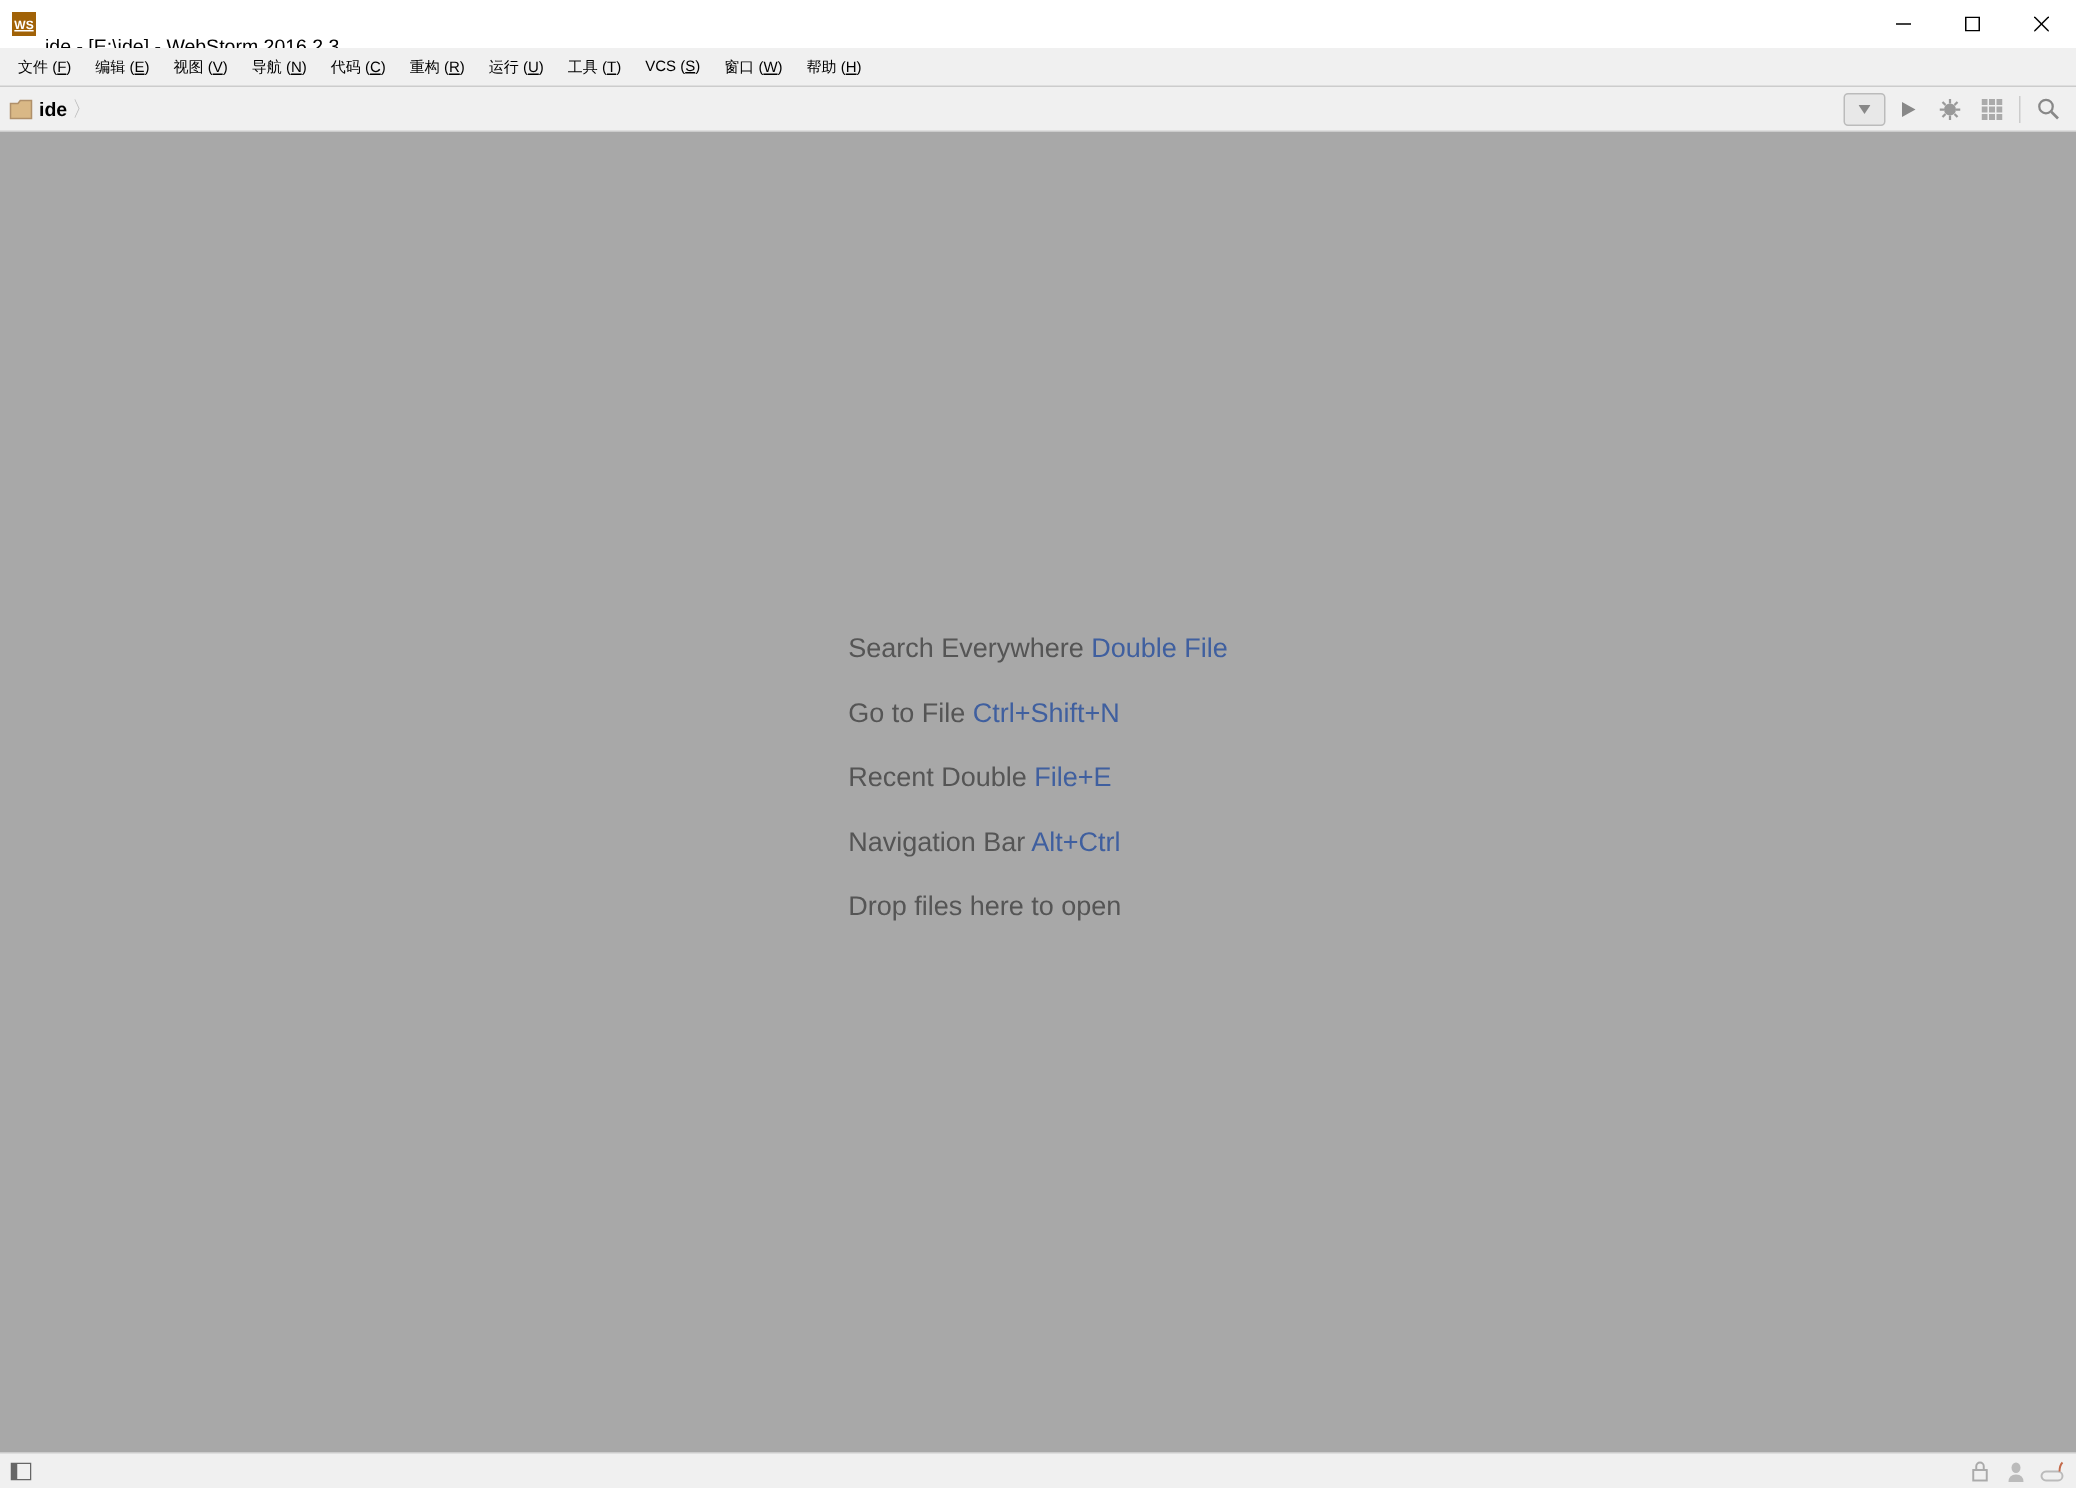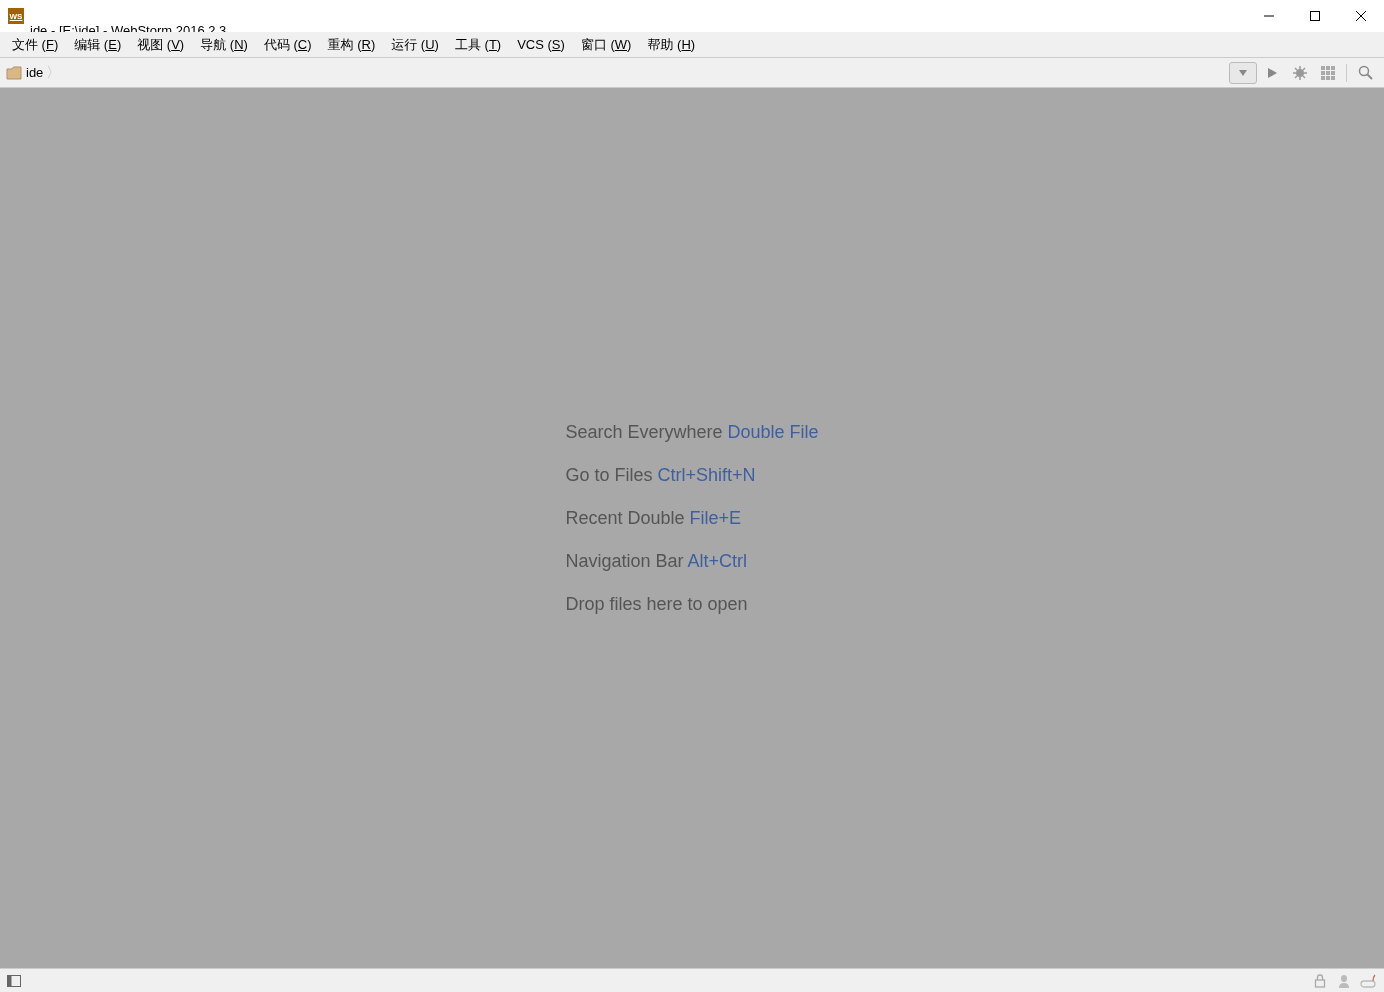--- a/index.html
+++ b/index.html
@@ -3,26 +3,26 @@
 <meta charset="utf-8">
 <style>
 * { margin:0; padding:0; box-sizing:border-box; }
 body { font-family:"Microsoft YaHei","Segoe UI",Tahoma,sans-serif; font-size:13px; background:#fff; width:1384px; height:992px; overflow:hidden; display:flex; flex-direction:column; }
 .titlebar { height:32px; background:#fff; display:flex; align-items:center; padding-left:8px; border-bottom:0; }
 .titlebar .logo { width:16px; height:16px; background:#a16207; color:#fff; font-size:8px; font-weight:bold; display:flex; align-items:center; justify-content:center; margin-right:6px; font-family:Arial,sans-serif;text-decoration:underline; }
 .titlebar .title { color:#000; font-size:13px;margin-top:29px; }
 .titlebar .win-controls { margin-left:auto; display:flex; }
 .titlebar .win-btn { width:46px; height:32px; display:flex; align-items:center; justify-content:center; cursor:pointer; }
 .menubar { height:26px; background:#f0f0f0; border-bottom:1px solid #cccccc; display:flex; align-items:center; padding:0 4px; }
-.menubar .menu-item { padding:2px 8px; color:#000; cursor:pointer; font-size:13px; }
+.menubar .menu-item { padding:2px 8px; color:#000; cursor:pointer; font-size:10px; }
 .menubar .menu-item .accel { text-decoration:underline; }
 .navbar { height:30px; background:#f0f0f0; border-bottom:1px solid #cccccc; display:flex; align-items:center; padding:0 6px; }
 .navbar .folder-icon { width:16px; height:14px; margin-right:4px; }
 .navbar .folder-icon svg { display:block; }
-.navbar .proj-name { font-weight:normal; color:#000; font-size:13px; }
+.navbar .proj-name { font-weight:bold; color:#000; font-size:13px; }
 .navbar .chevron { color:#bbb; margin-left:3px; font-size:14px; }
 .navbar .spacer { flex:1; }
 .toolbar-right { display:flex; align-items:center; gap:2px; }
 .tool-btn { width:26px; height:22px; display:flex; align-items:center; justify-content:center; cursor:pointer; color:#888; }
 .tool-btn.dropdown { border:1px solid #bbb; border-radius:3px; width:28px; background:#e8e8e8; }
 .tool-btn.sep { border-left:1px solid #ccc; width:0; margin:0 3px; height:18px; cursor:default; }
 .main { flex:1; background:#a8a8a8; position:relative; }
 .hints { position:absolute; left:50%; top:38%; transform:translateX(-50%); }
 .hint-row { font-size:18px; color:#555; margin-bottom:22px; white-space:nowrap; }
 .hint-row .shortcut { color:#3f5f9f; }
@@ -124,21 +124,21 @@
           <circle cx="6" cy="6" r="4.5" fill="none" stroke="#888" stroke-width="1.5"></circle>
           <line x1="9.5" y1="9.5" x2="14" y2="14" stroke="#888" stroke-width="1.8"></line>
         </svg>
     </div>
   </div>
 </div>
 
 <div class="main">
   <div class="hints">
     <div class="hint-row"><span>Search Everywhere </span><span class="shortcut">Double File</span></div>
-    <div class="hint-row"><span>Go to Files </span><span class="shortcut">Ctrl+Shift+N</span></div>
+    <div class="hint-row"><span>Go to File </span><span class="shortcut">Ctrl+Shift+N</span></div>
     <div class="hint-row"><span>Recent Double </span><span class="shortcut">File+E</span></div>
     <div class="hint-row"><span>Navigation Bar </span><span class="shortcut">Alt+Ctrl</span></div>
     <div class="hint-row"><span>Drop files here to open</span><span class="shortcut"></span></div>
   </div>
 </div>
 
 <div class="statusbar">
   <div class="left-icon">
     <svg width="14" height="12" viewBox="0 0 14 12">
         <rect x="0.5" y="0.5" width="13" height="11" fill="none" stroke="#666" stroke-width="1"></rect>

